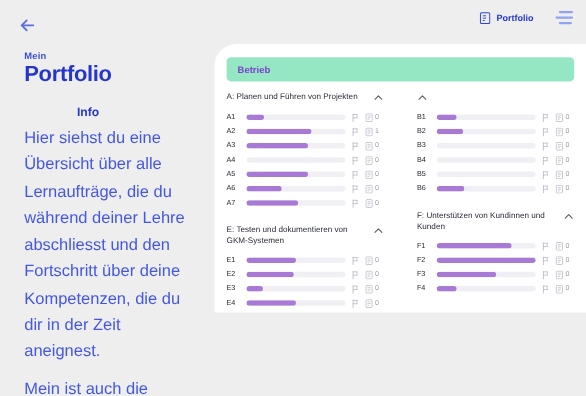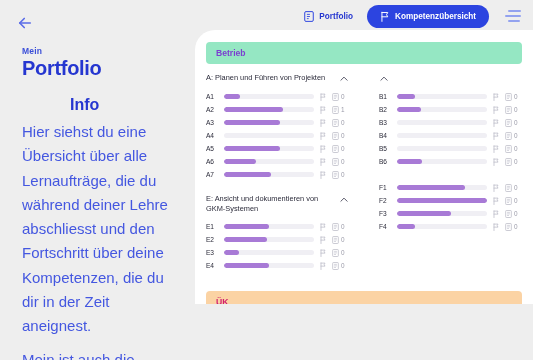--- a/index.html
+++ b/index.html
@@ -24,21 +24,21 @@
   }
   .eyebrow {
     color: #3b4fd8; font-size: 8.5px; font-weight: 700;
     letter-spacing: .2px; margin-bottom: 1px;
   }
   .big-title {
     color: #2536d0; font-size: 20px; font-weight: 700;
     letter-spacing: -.3px; margin-bottom: 16px;
   }
   .info-head {
-    color: #2536d0; font-size: 16px; font-weight: 700;
+    color: #2536d0; font-size: 11px; font-weight: 700;
     margin-bottom: 6px;
     padding-left: 48px;
   }
   .info-p {
     color: #4457e0; font-size: 15px; line-height: 1.62;
     margin-bottom: 9px;
   }
 
   
   .topbar {
@@ -63,22 +63,22 @@
     width: 16px; display: flex; flex-direction: column;
     gap: 2.5px; cursor: pointer; margin-left: 6px;
   }
   .hamburger i { display: block; height: 2.4px; border-radius: 2px; background: #93a2ef; }
   .hamburger i:nth-child(1) { width: 13px; margin-left: 3px; }
   .hamburger i:nth-child(2) { width: 16px; margin-left: 0; }
   .hamburger i:nth-child(3) { width: 12px; margin-left: 3px; }
 
   
   .card {
-    position: absolute; left: 195px; top: 30px;
-    width: 338px; height: 274px;
+    position: absolute; left: 195px; top: 40px;
+    width: 338px; height: 244px;
     background: #ffffff;
     border-top-left-radius: 20px;
     padding: 12px 11px 0 11px;
     overflow: hidden;
   }
   .section-band {
     border-radius: 4px; padding: 6px 10px;
     font-size: 8.6px; font-weight: 700;
     margin-bottom: 9px;
   }
@@ -142,27 +142,20 @@
 
   <div class="topbar">
     <div class="tab-plain">
       <svg width="10" height="11" viewBox="0 0 16 18" fill="none" stroke="#2c44e0" stroke-width="1.6">
         <rect x="1" y="1" width="14" height="16" rx="2"></rect>
         <path d="M4.5 5.5h5M4.5 9h5M4.5 12.5h3" stroke-width="1.4"></path>
       </svg>
       <span>Portfolio</span>
     </div>
 
-    <button class="tab-pill">
-      <svg width="10" height="11" viewBox="0 0 16 18" fill="none" stroke="#ffffff" stroke-width="1.6" stroke-linecap="round" stroke-linejoin="round">
-        <path d="M3 17V2"></path>
-        <path d="M3 2.5h9.5l-2 3.5 2 3.5H3"></path>
-      </svg>
-      <span>Kompetenzübersicht</span>
-    </button>
 
     <div class="hamburger">
       <i></i>
         <i></i>
         <i></i>
     </div>
   </div>
 
   <div class="card">
 
@@ -296,21 +289,21 @@
                     <path d="M4 5h6M4 8.3h6M4 11.6h4" stroke-width="1.3"></path>
                   </svg>
                   <span class="note-count">0</span>
                 </span>
               </div>
             </div>
         </div>
 
         <div class="group">
           <div class="group-head">
-            <div class="group-title">E: Ansicht und dokumentieren von GKM-Systemen</div>
+            <div class="group-title">E: Testen und dokumentieren von GKM-Systemen</div>
             <svg class="chev" viewBox="0 0 16 16" fill="none" stroke="#5b5b6b" stroke-width="1.6" stroke-linecap="round" stroke-linejoin="round">
               <path d="M3 10l5-5 5 5"></path>
             </svg>
           </div>
           <div>
               <div class="row">
                 <span class="row-code">E1</span>
                 <div class="track">
                   <div class="fill" style="width:50%"></div>
                 </div>
@@ -489,20 +482,26 @@
                     <rect x="1" y="1" width="12" height="15" rx="1.8"></rect>
                     <path d="M4 5h6M4 8.3h6M4 11.6h4" stroke-width="1.3"></path>
                   </svg>
                   <span class="note-count">0</span>
                 </span>
               </div>
             </div>
         </div>
 
         <div class="group">
+          <div class="group-head">
+            <div class="group-title">F: Unterstützen von Kundinnen und Kunden</div>
+            <svg class="chev" viewBox="0 0 16 16" fill="none" stroke="#5b5b6b" stroke-width="1.6" stroke-linecap="round" stroke-linejoin="round">
+              <path d="M3 10l5-5 5 5"></path>
+            </svg>
+          </div>
           <div>
               <div class="row">
                 <span class="row-code">F1</span>
                 <div class="track">
                   <div class="fill" style="width:75%"></div>
                 </div>
                 <svg class="flag-ico" viewBox="0 0 16 18" fill="none" stroke="#b9b9c6" stroke-width="1.7" stroke-linecap="round" stroke-linejoin="round">
                   <path d="M3.5 17V2"></path>
                   <path d="M3.5 2.5h9l-1.8 3.4 1.8 3.4h-9"></path>
                 </svg>

